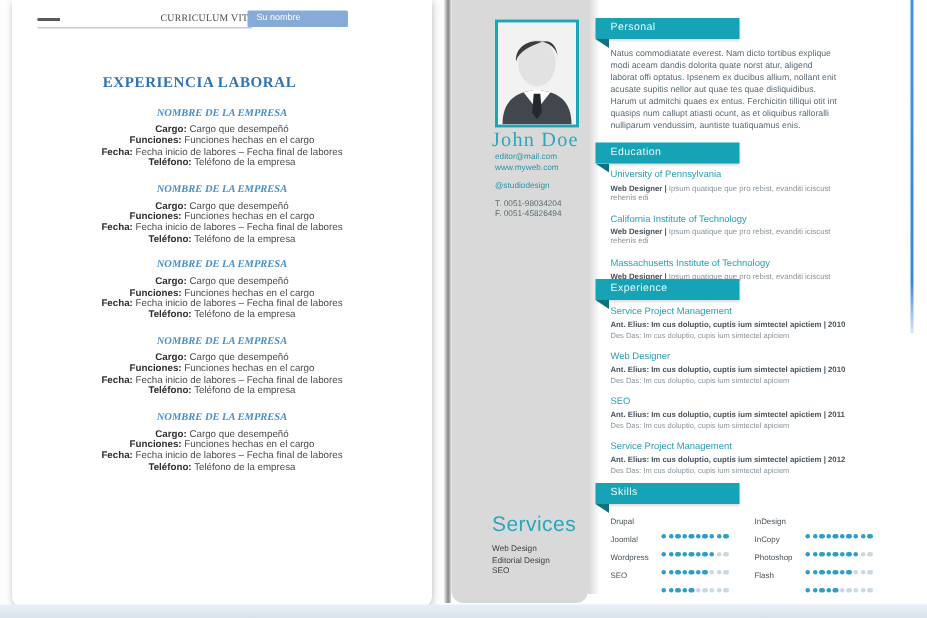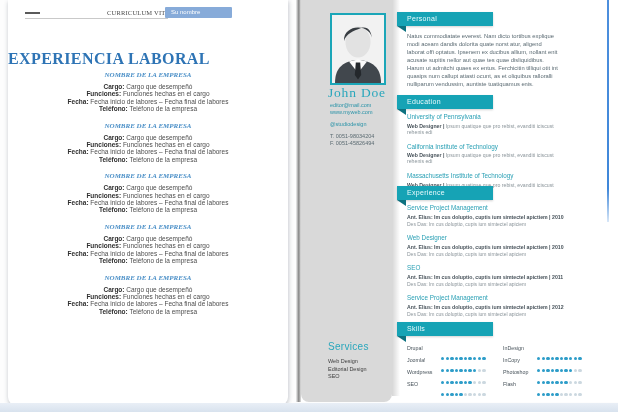--- a/index.html
+++ b/index.html
@@ -12,22 +12,22 @@
 
   
   .left-page{position:absolute;left:8px;top:0;width:280px;height:406px;background:#fff;
     border-radius:0 0 9px 9px;box-shadow:0 2px 4px rgba(60,70,90,.25),2px 0 4px rgba(60,70,90,.08);}
   .dash{position:absolute;left:17px;top:12px;width:15px;height:2px;background:#5a5a5a;}
   .rule{position:absolute;left:17px;top:18px;width:143px;height:1px;background:#c9c9c9;}
   .lp-header-label{position:absolute;left:99px;top:9px;font-size:6.5px;color:#4a4a4a;
     font-family:"Liberation Serif",serif;letter-spacing:.2px;}
   .name-box{position:absolute;left:157px;top:7px;width:67px;height:11px;background:#87abd9;
     color:#fff;font-size:6px;line-height:11px;padding-left:6px;box-sizing:border-box;border-radius:1px;}
-  .lp-title{position:absolute;left:0;top:50px;width:250px;
-    font-family:"Liberation Serif",serif;font-weight:bold;font-size:16px;color:#2e74b5;letter-spacing:.4px;}
+  .lp-title{position:absolute;left:0;top:50px;width:250px;text-align:center;
+    font-family:"Liberation Serif",serif;font-weight:bold;font-size:10px;color:#2e74b5;letter-spacing:.4px;}
   .lp-blocks{position:absolute;left:20px;top:71px;width:240px;text-align:center;}
   .block{margin-bottom:9px;}
   .block-heading{font-family:"Liberation Serif",serif;font-style:italic;font-weight:bold;
     font-size:7px;color:#4a8fc7;margin-bottom:4px;}
   .bline{font-size:6.5px;line-height:7.4px;color:#4d4d4d;}
   .bline b{color:#2f2f2f;}
 
   
   .spine{position:absolute;left:296px;top:0;width:5px;height:402px;
     background:linear-gradient(to right,rgba(40,40,40,.06),rgba(35,35,35,.55) 55%,rgba(40,40,40,.12));}
@@ -41,21 +41,21 @@
 
   .photo{position:absolute;left:29px;top:13px;width:52px;height:68px;background:#f4f4f4;
     border:2px solid #1ba6b8;box-sizing:content-box;overflow:hidden;}
   .photo svg{display:block;}
   .person-name{position:absolute;left:27px;top:85px;font-size:13.5px;color:#2aa7bc;letter-spacing:.8px;font-family:Liberation Serif, serif;}
   .contacts{position:absolute;left:29px;top:102px;width:70px;}
   .contact{font-size:5.5px;line-height:7px;color:#5b6b72;}
   .c-teal{color:#2a93a8;}
   .gap{margin-top:5px;}
   .services{position:absolute;left:27px;top:341px;width:70px;}
-  .services-title{font-size:10px;color:#2aa7bc;margin-bottom:6px;letter-spacing:.3px;}
+  .services-title{font-size:14px;color:#2aa7bc;margin-bottom:6px;letter-spacing:.3px;}
   .service-item{font-size:5.5px;line-height:7.5px;color:#3d3d3d;}
 
   
   .ribbon{position:absolute;left:96px;width:96px;height:14px;background:#16a3b5;color:#eafbfd;
     font-size:7px;line-height:14px;padding-left:10px;box-sizing:border-box;letter-spacing:.3px;
     box-shadow:0 1px 2px rgba(0,0,0,.18);}
   .fold{position:absolute;left:0;top:14px;width:9px;height:6px;background:#0d7280;
     clip-path:polygon(0 0,100% 0,100% 100%);}
   .r-personal{top:12px;} .r-education{top:95px;} .r-experience{top:186px;} .r-skills{top:322px;}
 

